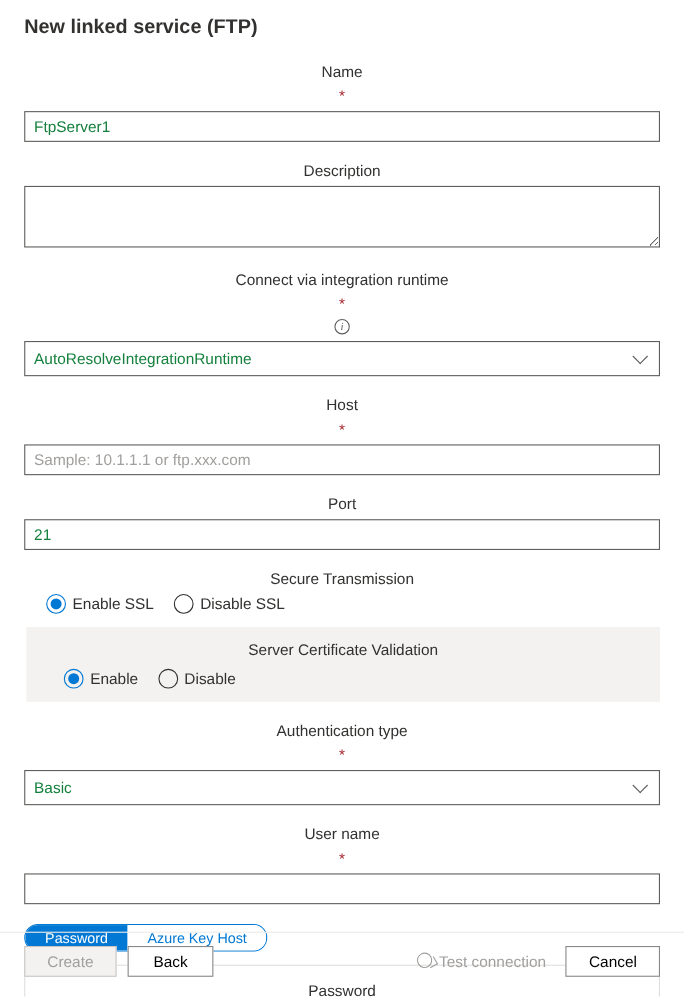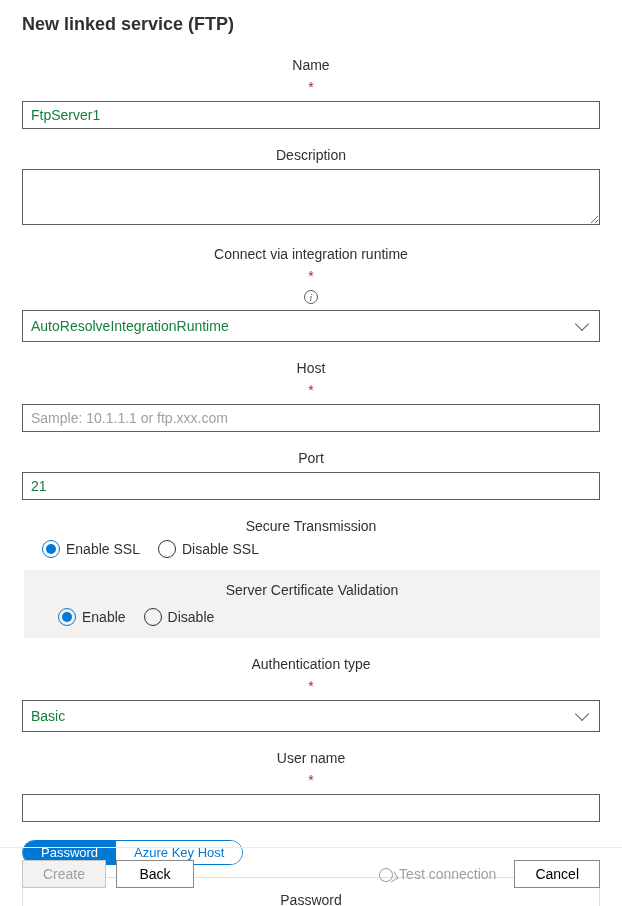--- a/index.html
+++ b/index.html
@@ -73,21 +73,21 @@
       display: flex; justify-content: space-between; align-items: center;
     }
     .footer-left, .footer-right { display: flex; gap: 10px; align-items: center; }
     .btn {
       padding: 5px 20px; border: 1px solid #8a8886; background: #fff; cursor: pointer;
       font-size: 14px; font-family: inherit; min-width: 78px; text-align: center;
     }
     .btn:disabled, .btn.disabled {
       color: #a19f9d; border-color: #c8c6c4; cursor: default; background: #f3f2f1;
     }
-    .test-conn { display: flex; align-items: flex-end; gap: 6px; color: #a19f9d; cursor: default; padding: 5px 8px; }
+    .test-conn { display: flex; align-items: flex-start; gap: 6px; color: #a19f9d; cursor: default; padding: 5px 8px; }
     .conn-icon {
       width: 14px; height: 14px; border: 1.5px solid #a19f9d; border-radius: 50%;
       position: relative; transform: rotate(-30deg);
     }
     .conn-icon::after {
       content: ""; position: absolute; right: -3px; bottom: -3px; width: 7px; height: 7px;
       border-right: 1.5px solid #a19f9d; border-bottom: 1.5px solid #a19f9d;
     }
   </style>
 </head>

